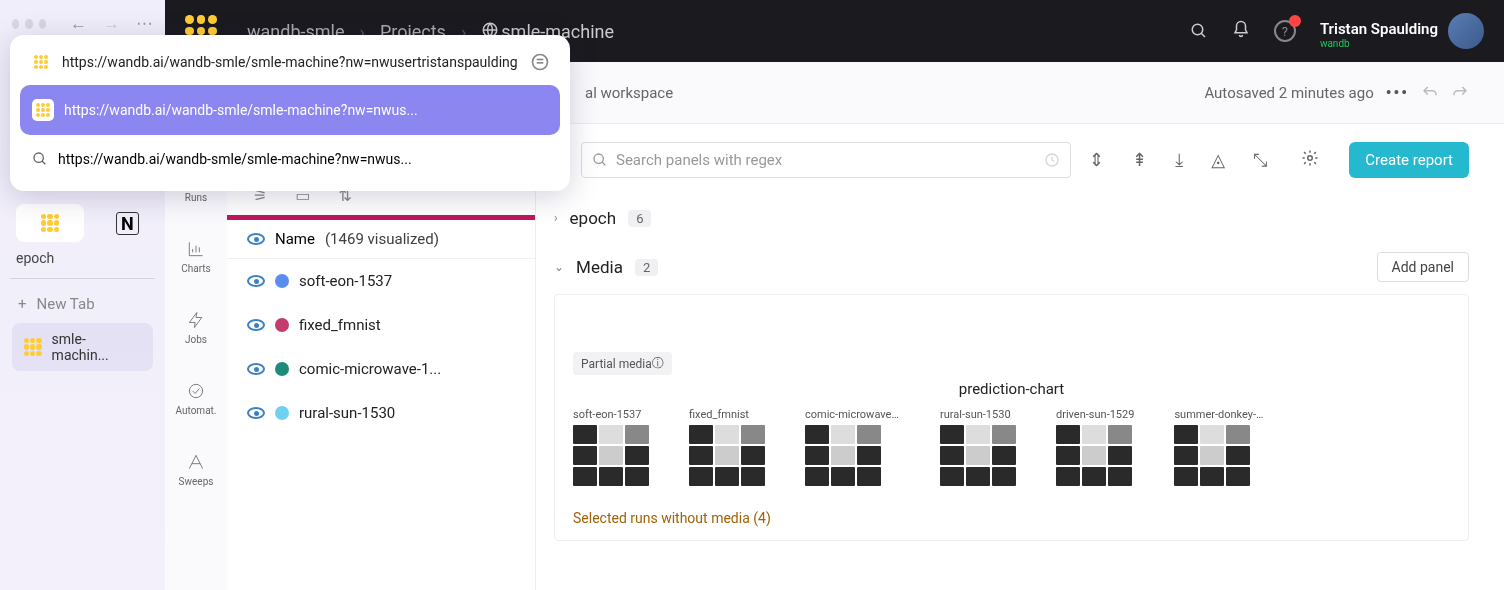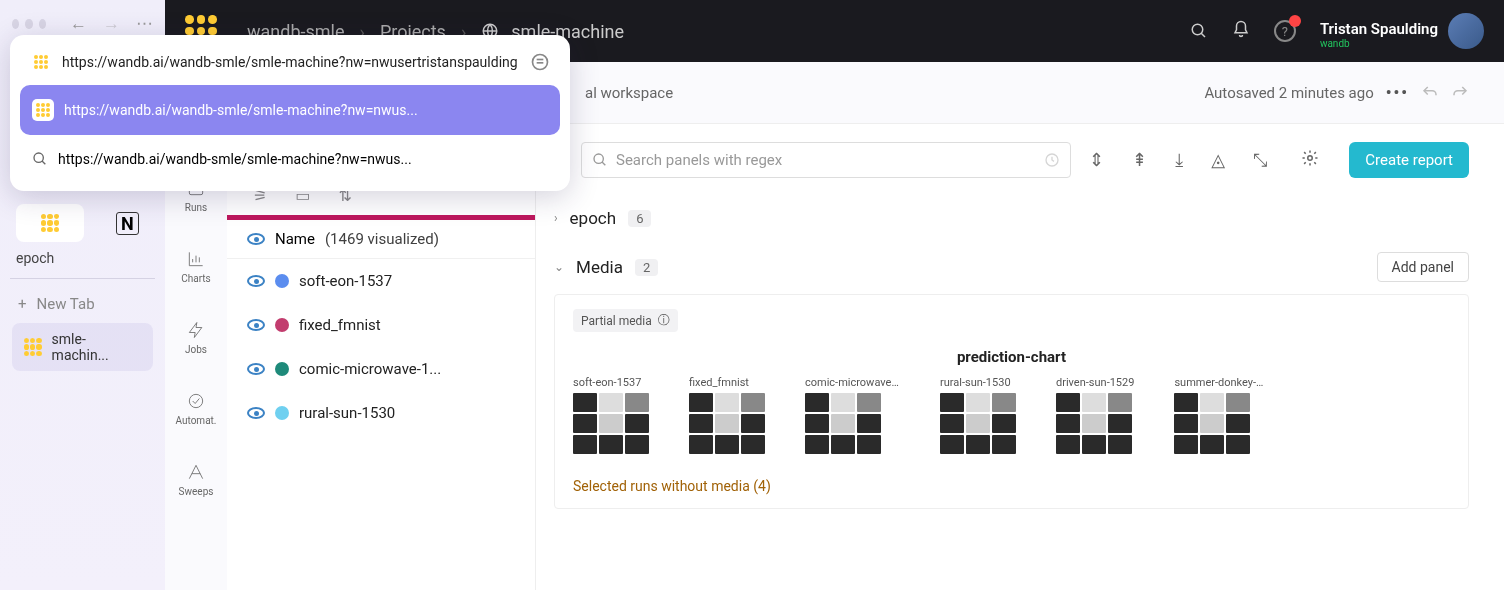--- a/index.html
+++ b/index.html
@@ -4,21 +4,21 @@
 <style>
 * { box-sizing: border-box; margin: 0; padding: 0; font-family: -apple-system, BlinkMacSystemFont, "Segoe UI", Roboto, sans-serif; }
 body { width: 1504px; height: 590px; background: #fff; overflow: hidden; position: relative; }
 
 
 .top-bar { position: absolute; top: 0; left: 165px; right: 0; height: 62px; background: #1a1a1f; display: flex; align-items: center; padding: 0 20px; color: #ccc; }
 .wb-logo { width: 32px; height: 32px; display: grid; grid-template-columns: repeat(3,1fr); gap: 3px; margin-right: 30px; }
 .wb-logo div { background: #ffcc33; border-radius: 50%; }
 .breadcrumb { display: flex; align-items: center; gap: 15px; font-size: 18px; color: #aaa; }
 .breadcrumb .sep { color: #555; }
-.breadcrumb .repo { color: #ccc; display: flex; align-items: center; gap: 12px; }
+.breadcrumb .repo { color: #ccc; display: flex; gap: 2px; }
 .top-right { margin-left: auto; display: flex; align-items: center; gap: 24px; }
 .icon-circle { width: 22px; height: 22px; border: 2px solid #888; border-radius: 50%; display: flex; align-items: center; justify-content: center; font-size: 13px; color: #888; }
 .notif-wrap { position: relative; }
 .notif-dot { position: absolute; top: -5px; right: -5px; width: 12px; height: 12px; background: #f44; border-radius: 50%; }
 .user-block { display: flex; align-items: flex-end; gap: 10px; }
 .user-text { text-align: left; }
 .user-name { color: #fff; font-size: 15px; font-weight: 600; }
 .user-org { color: #22c55e; font-size: 10px; }
 .avatar { width: 36px; height: 36px; border-radius: 50%; background: linear-gradient(135deg,#5b7db5,#3a5a8a); }
 
@@ -46,21 +46,21 @@
 .side-box { width: 68px; height: 38px; border-radius: 8px; background: #fff; display: flex; align-items: center; justify-content: center; }
 .demo-label { padding: 8px 16px; color: #444; font-size: 14px; }
 .divider-l { height: 1px; background: #d5d2e3; margin: 4px 10px 8px 10px; }
 .new-tab { display: flex; align-items: center; gap: 10px; padding: 8px 18px; color: #888; font-size: 15px; }
 .tab-item { display: flex; align-items: center; gap: 10px; padding: 8px 12px; margin: 2px 12px; border-radius: 8px; font-size: 14px; color: #333; }
 .tab-item.active { background: rgba(120,110,200,0.1); }
 .mini-logo { width: 18px; height: 18px; display: grid; grid-template-columns: repeat(3,1fr); gap: 1px; }
 .mini-logo div { background: #ffcc33; border-radius: 50%; }
 
 
-.proj-nav { position: absolute; top: 58px; left: 165px; width: 62px; bottom: 0; background: #fafafd; display: flex; flex-direction: column; align-items: center; padding-top: 120px; gap: 36px; }
+.proj-nav { position: absolute; top: 48px; left: 165px; width: 62px; bottom: 0; background: #fafafd; display: flex; flex-direction: column; align-items: center; padding-top: 120px; gap: 36px; }
 .proj-nav .item { display: flex; flex-direction: column; align-items: center; gap: 4px; font-size: 10px; color: #666; width: 100%; }
 .proj-nav .item svg { width: 20px; height: 20px; stroke: #666; }
 .proj-nav .ws-small { position: absolute; top: 0; font-size: 10px; color: #888; padding-top: 4px; }
 
 
 .runs-panel { position: absolute; top: 124px; left: 227px; width: 309px; bottom: 0; background: #fff; border-right: 1px solid #eee; }
 .runs-panel .search-runs { margin: 16px 14px 10px 14px; height: 36px; border: 1px solid #e3e3e3; border-radius: 4px; display: flex; align-items: center; padding: 0 10px; color: #999; background: #fafafa; }
 .runs-panel .search-runs .regex { margin-left: auto; font-family: monospace; }
 .run-tools { display: flex; gap: 28px; padding: 0 20px 10px 26px; color: #888; font-size: 16px; }
 .run-header { padding: 10px 14px 10px 20px; font-size: 15px; border-top: 5px solid #be185d; border-bottom: 1px solid #f0f0f0; display: flex; align-items: center; gap: 10px; }
@@ -69,22 +69,22 @@
 .run-row { display: flex; align-items: center; gap: 10px; padding: 13px 14px 13px 20px; font-size: 15px; color: #222; }
 .run-row .dot { width: 14px; height: 14px; border-radius: 50%; }
 
 
 .main { position: absolute; top: 196px; left: 536px; right: 0; bottom: 0; padding: 0 35px 0 18px; }
 .section-row { display: flex; align-items: center; gap: 12px; padding: 12px 0; font-size: 17px; color: #222; }
 .section-row .count { background: #f0f0f2; padding: 1px 8px; border-radius: 4px; font-size: 13px; color: #666; }
 .section-row .add-panel { margin-left: auto; border: 1px solid #ddd; padding: 6px 14px; border-radius: 4px; font-size: 14px; color: #444; background: #fff; }
 .chevron { font-size: 12px; color: #888; }
 .media-card { border: 1px solid #eee; border-radius: 4px; padding: 14px 18px; }
-.partial-pill { display: inline-flex; align-items: center; gap: 6px; background: #f2f2f4; padding: 3px 8px; border-radius: 4px; font-size: 12px; color: #555; }
-.chart-title { text-align: center; font-size: 15px; color: #222; margin: 16px 0 10px 0; font-weight: bold; }
+.partial-pill { display: inline-flex; align-items: center; background: #f2f2f4; padding: 3px 8px; border-radius: 4px; font-size: 12px; color: #555; margin-top: 43px; }
+.chart-title { text-align: center; font-size: 15px; color: #222; margin: 5px 0 10px 0; }
 .thumbs-row { display: flex; gap: 40px; }
 .thumb-col { display: flex; flex-direction: column; align-items: flex-start; font-size: 11px; color: #555; }
 .thumb-col .label { margin-bottom: 4px; white-space: nowrap; max-width: 95px; overflow: hidden; text-overflow: ellipsis; }
 .thumb-grid { display: grid; grid-template-columns: repeat(3, 24px); grid-auto-rows: 19px; gap: 2px; }
 .thumb-grid div { background: #2a2a2a; border-radius: 1px; }
 .thumb-grid div:nth-child(2) { background: #ddd; }
 .thumb-grid div:nth-child(5) { background: #ccc; }
 .thumb-grid div:nth-child(3) { background: #888; }
 .no-media { margin-top: 24px; font-size: 14px; color: #a16207; }
 

